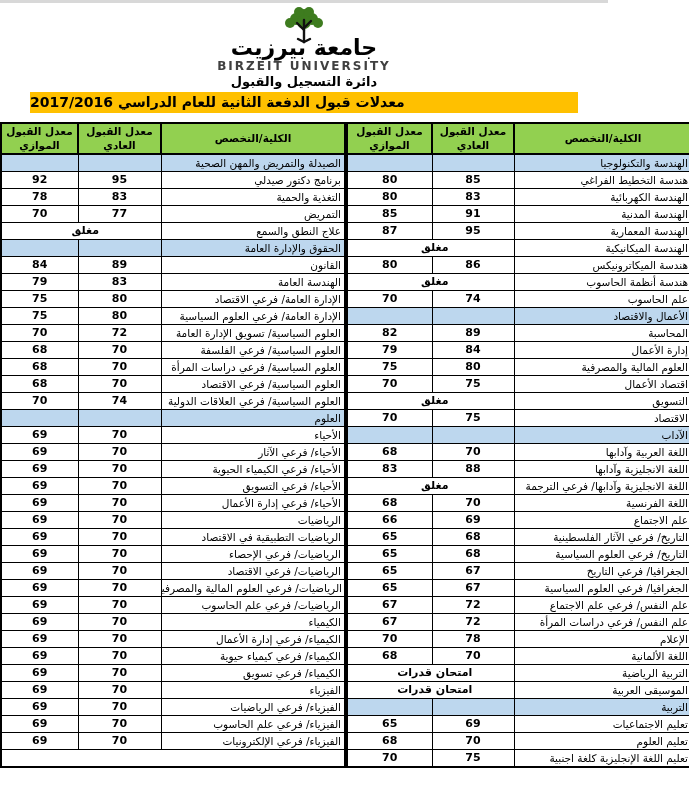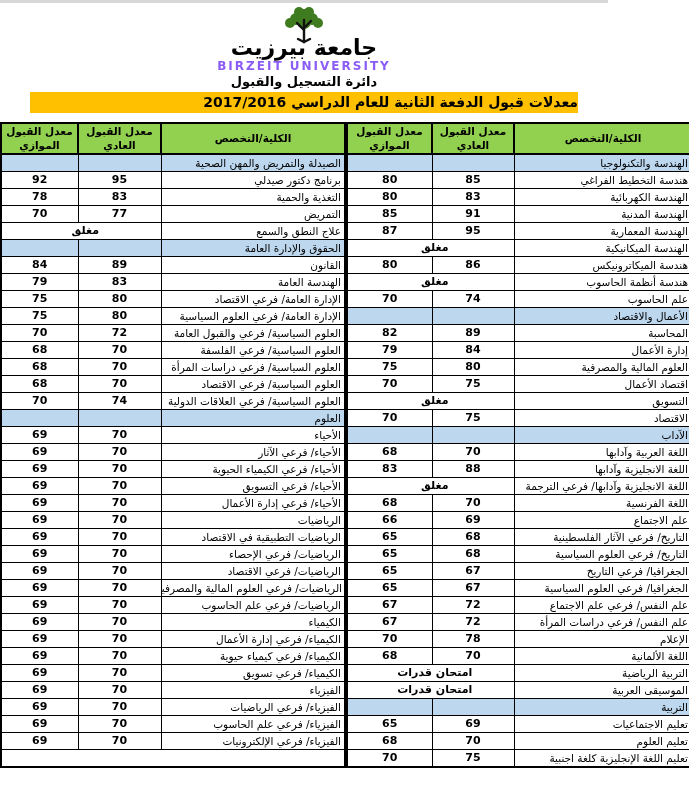--- a/index.html
+++ b/index.html
@@ -9,28 +9,28 @@
     background:#ffffff; color:#000;
     font-family:"DejaVu Sans", "Liberation Sans", sans-serif;
   }
   .page { position:relative; width:608px; height:798px; background:#fff; }
   .top-edge { height:3px; width:100%; background:#d8d8d8; }
 
   
   .logo { text-align:center; padding-top:3px; height:70px; }
   .logo svg { display:block; margin:0 auto; }
   .logo-ar { font-size:22px; font-weight:bold; line-height:22px; margin-top:-7px; direction:rtl; }
-  .logo-en { font-size:12px; font-weight:bold; letter-spacing:2px; line-height:14px; color:#8b5cf6; }
+  .logo-en { font-size:12px; font-weight:bold; letter-spacing:2px; line-height:14px; color:#404040; }
   .dept { text-align:center; font-size:13px; font-weight:bold; height:18px; line-height:18px; direction:rtl; }
 
   
   .banner {
     margin:1px 30px 0 30px; height:21px; line-height:21px;
     background:var(--banner-gold,#FFC000);
-    text-align:right; font-size:14px; font-weight:bold; direction:rtl;
+    text-align:left; font-size:14px; font-weight:bold; direction:rtl;
   }
 
   
   .tables { display:flex; direction:ltr; width:689px;margin-top:9px; }
   table.t { border-collapse:collapse; table-layout:fixed; direction:rtl; }
   table.t.left  { width:344px; }
   table.t.right { width:345px; }
   table.t { border:2px solid #000; }
   th {
     background:var(--header-green,#92D050);
@@ -147,21 +147,21 @@
             <td class="major">الإدارة العامة/ فرعي الاقتصاد</td>
             <td class="num">80</td>
             <td class="num">75</td>
           </tr>
           <tr>
             <td class="major">الإدارة العامة/ فرعي العلوم السياسية</td>
             <td class="num">80</td>
             <td class="num">75</td>
           </tr>
           <tr>
-            <td class="major">العلوم السياسية/ فرعي والقبول العامة</td>
+            <td class="major">العلوم السياسية/ تسويق الإدارة العامة</td>
             <td class="num">72</td>
             <td class="num">70</td>
           </tr>
           <tr>
             <td class="major">العلوم السياسية/ فرعي الفلسفة</td>
             <td class="num">70</td>
             <td class="num">68</td>
           </tr>
           <tr>
             <td class="major">العلوم السياسية/ فرعي دراسات المرأة</td>

